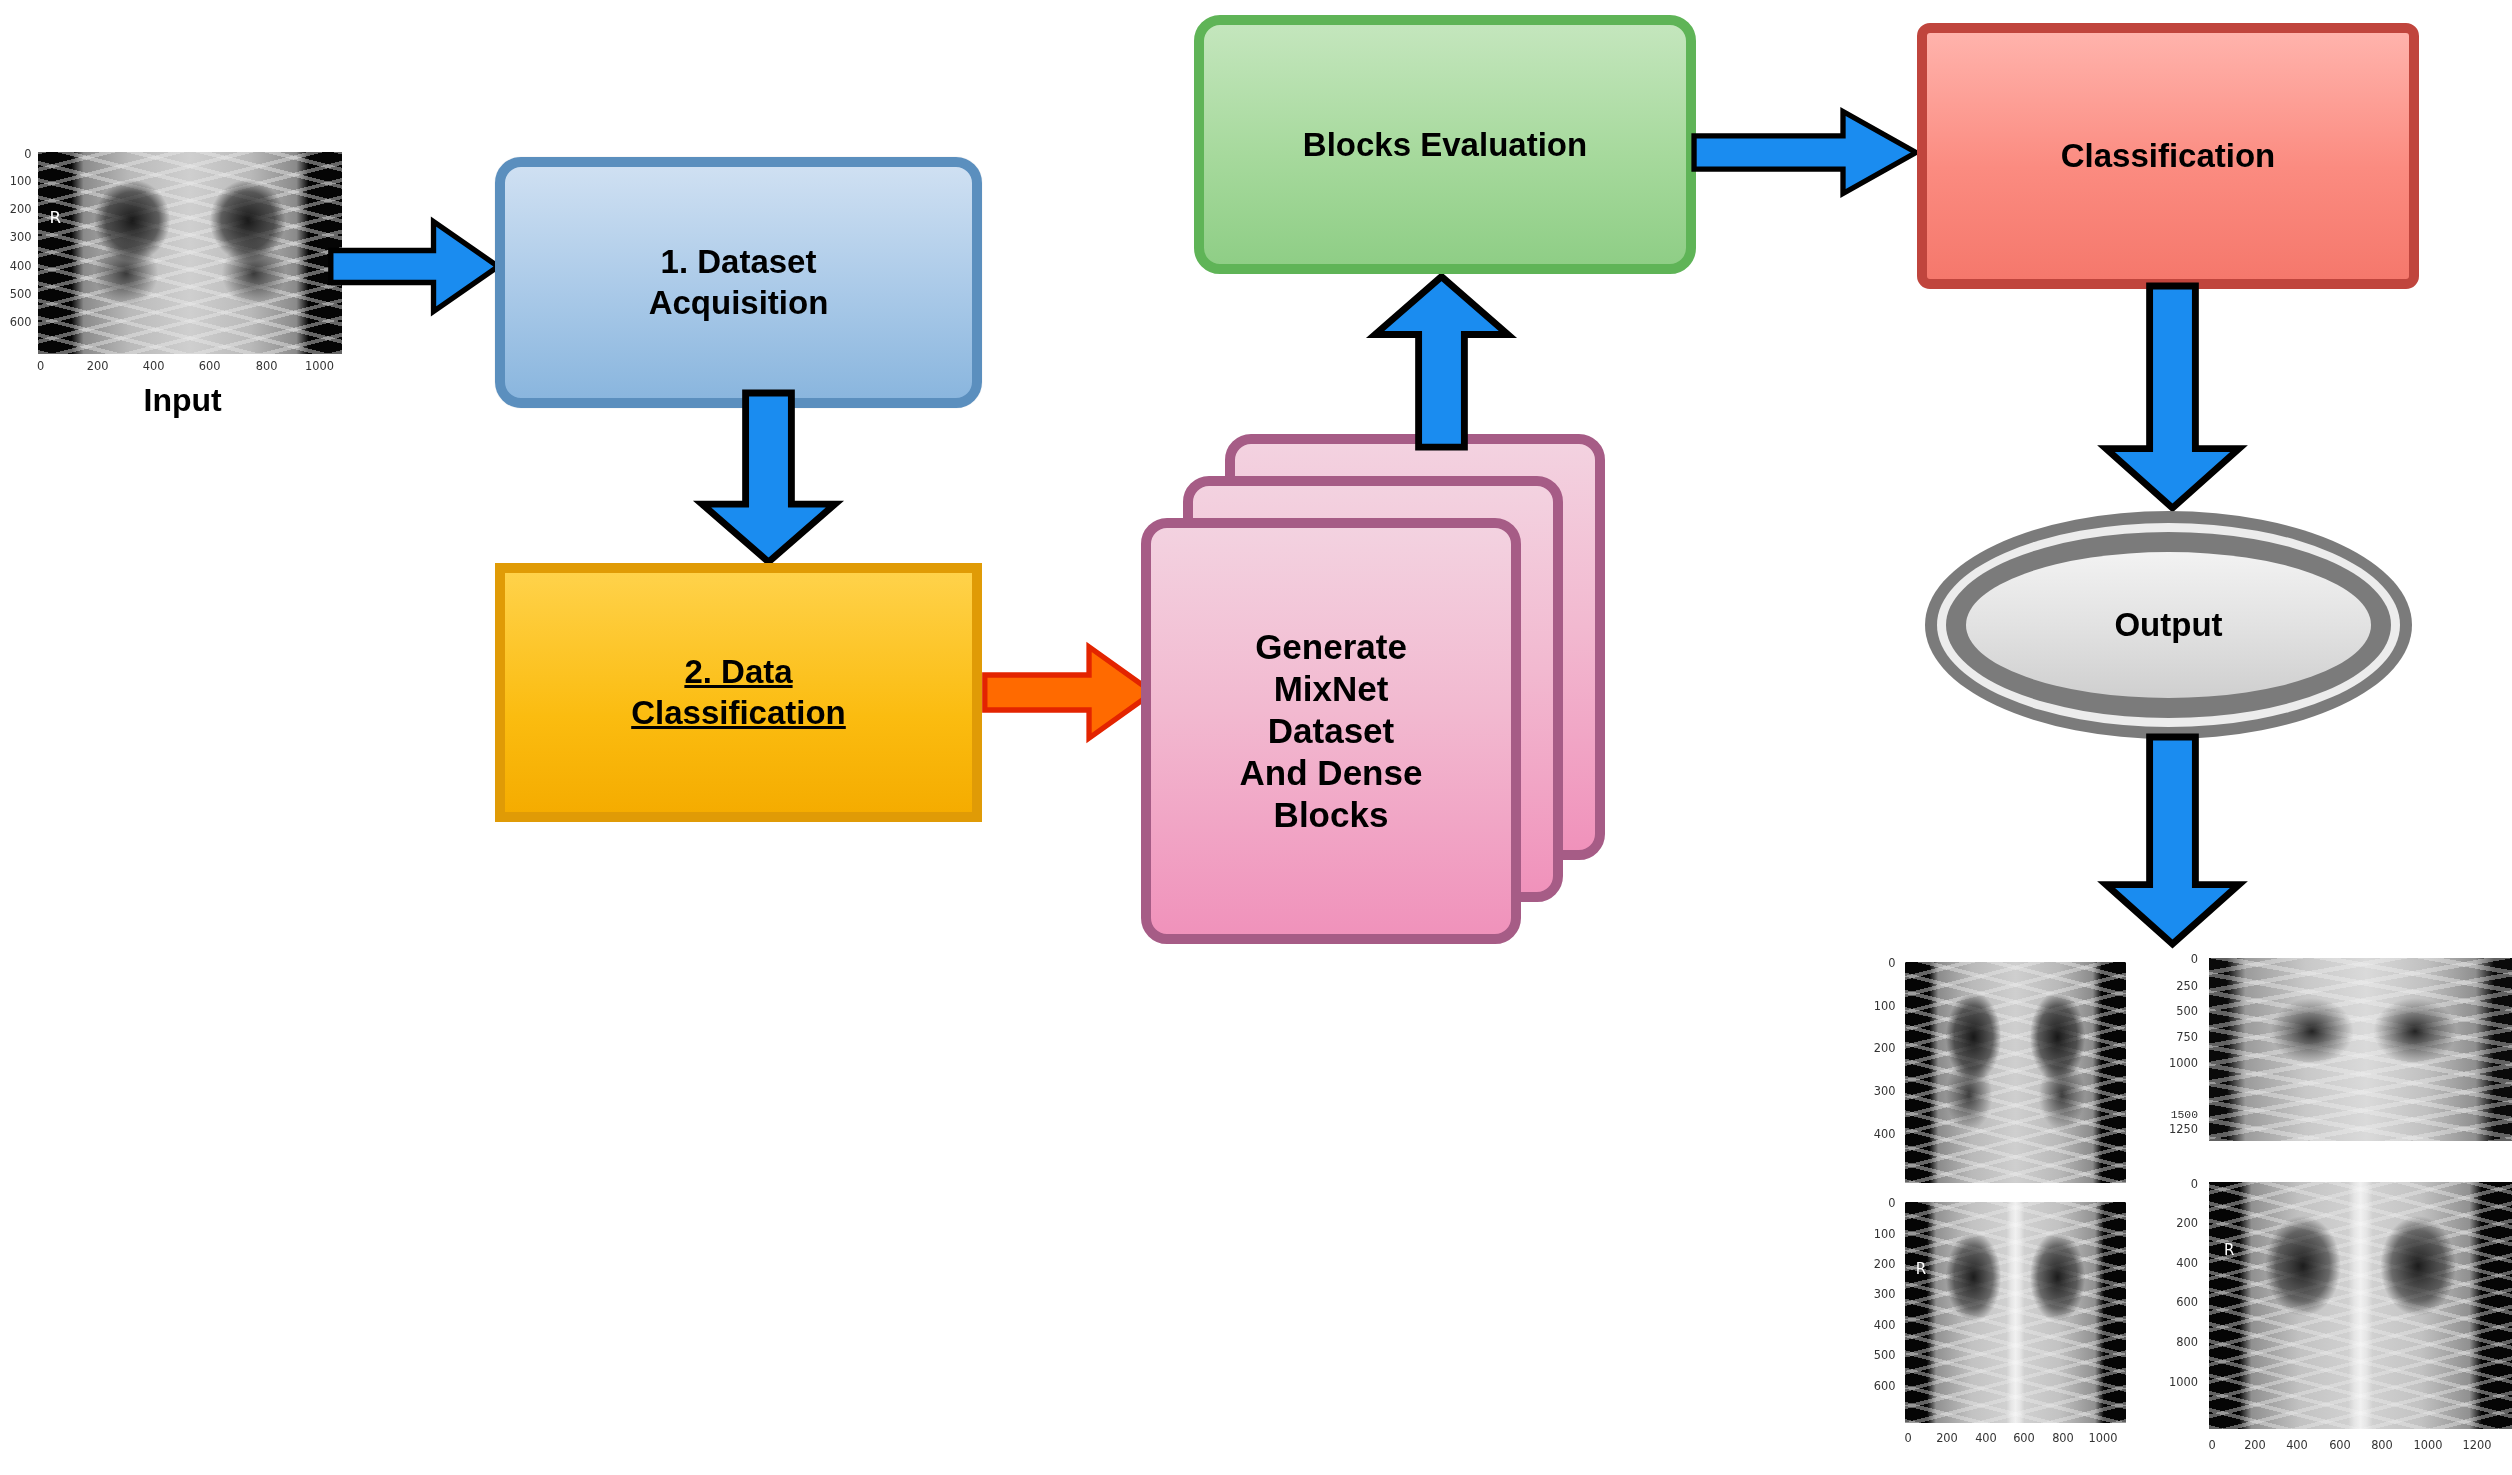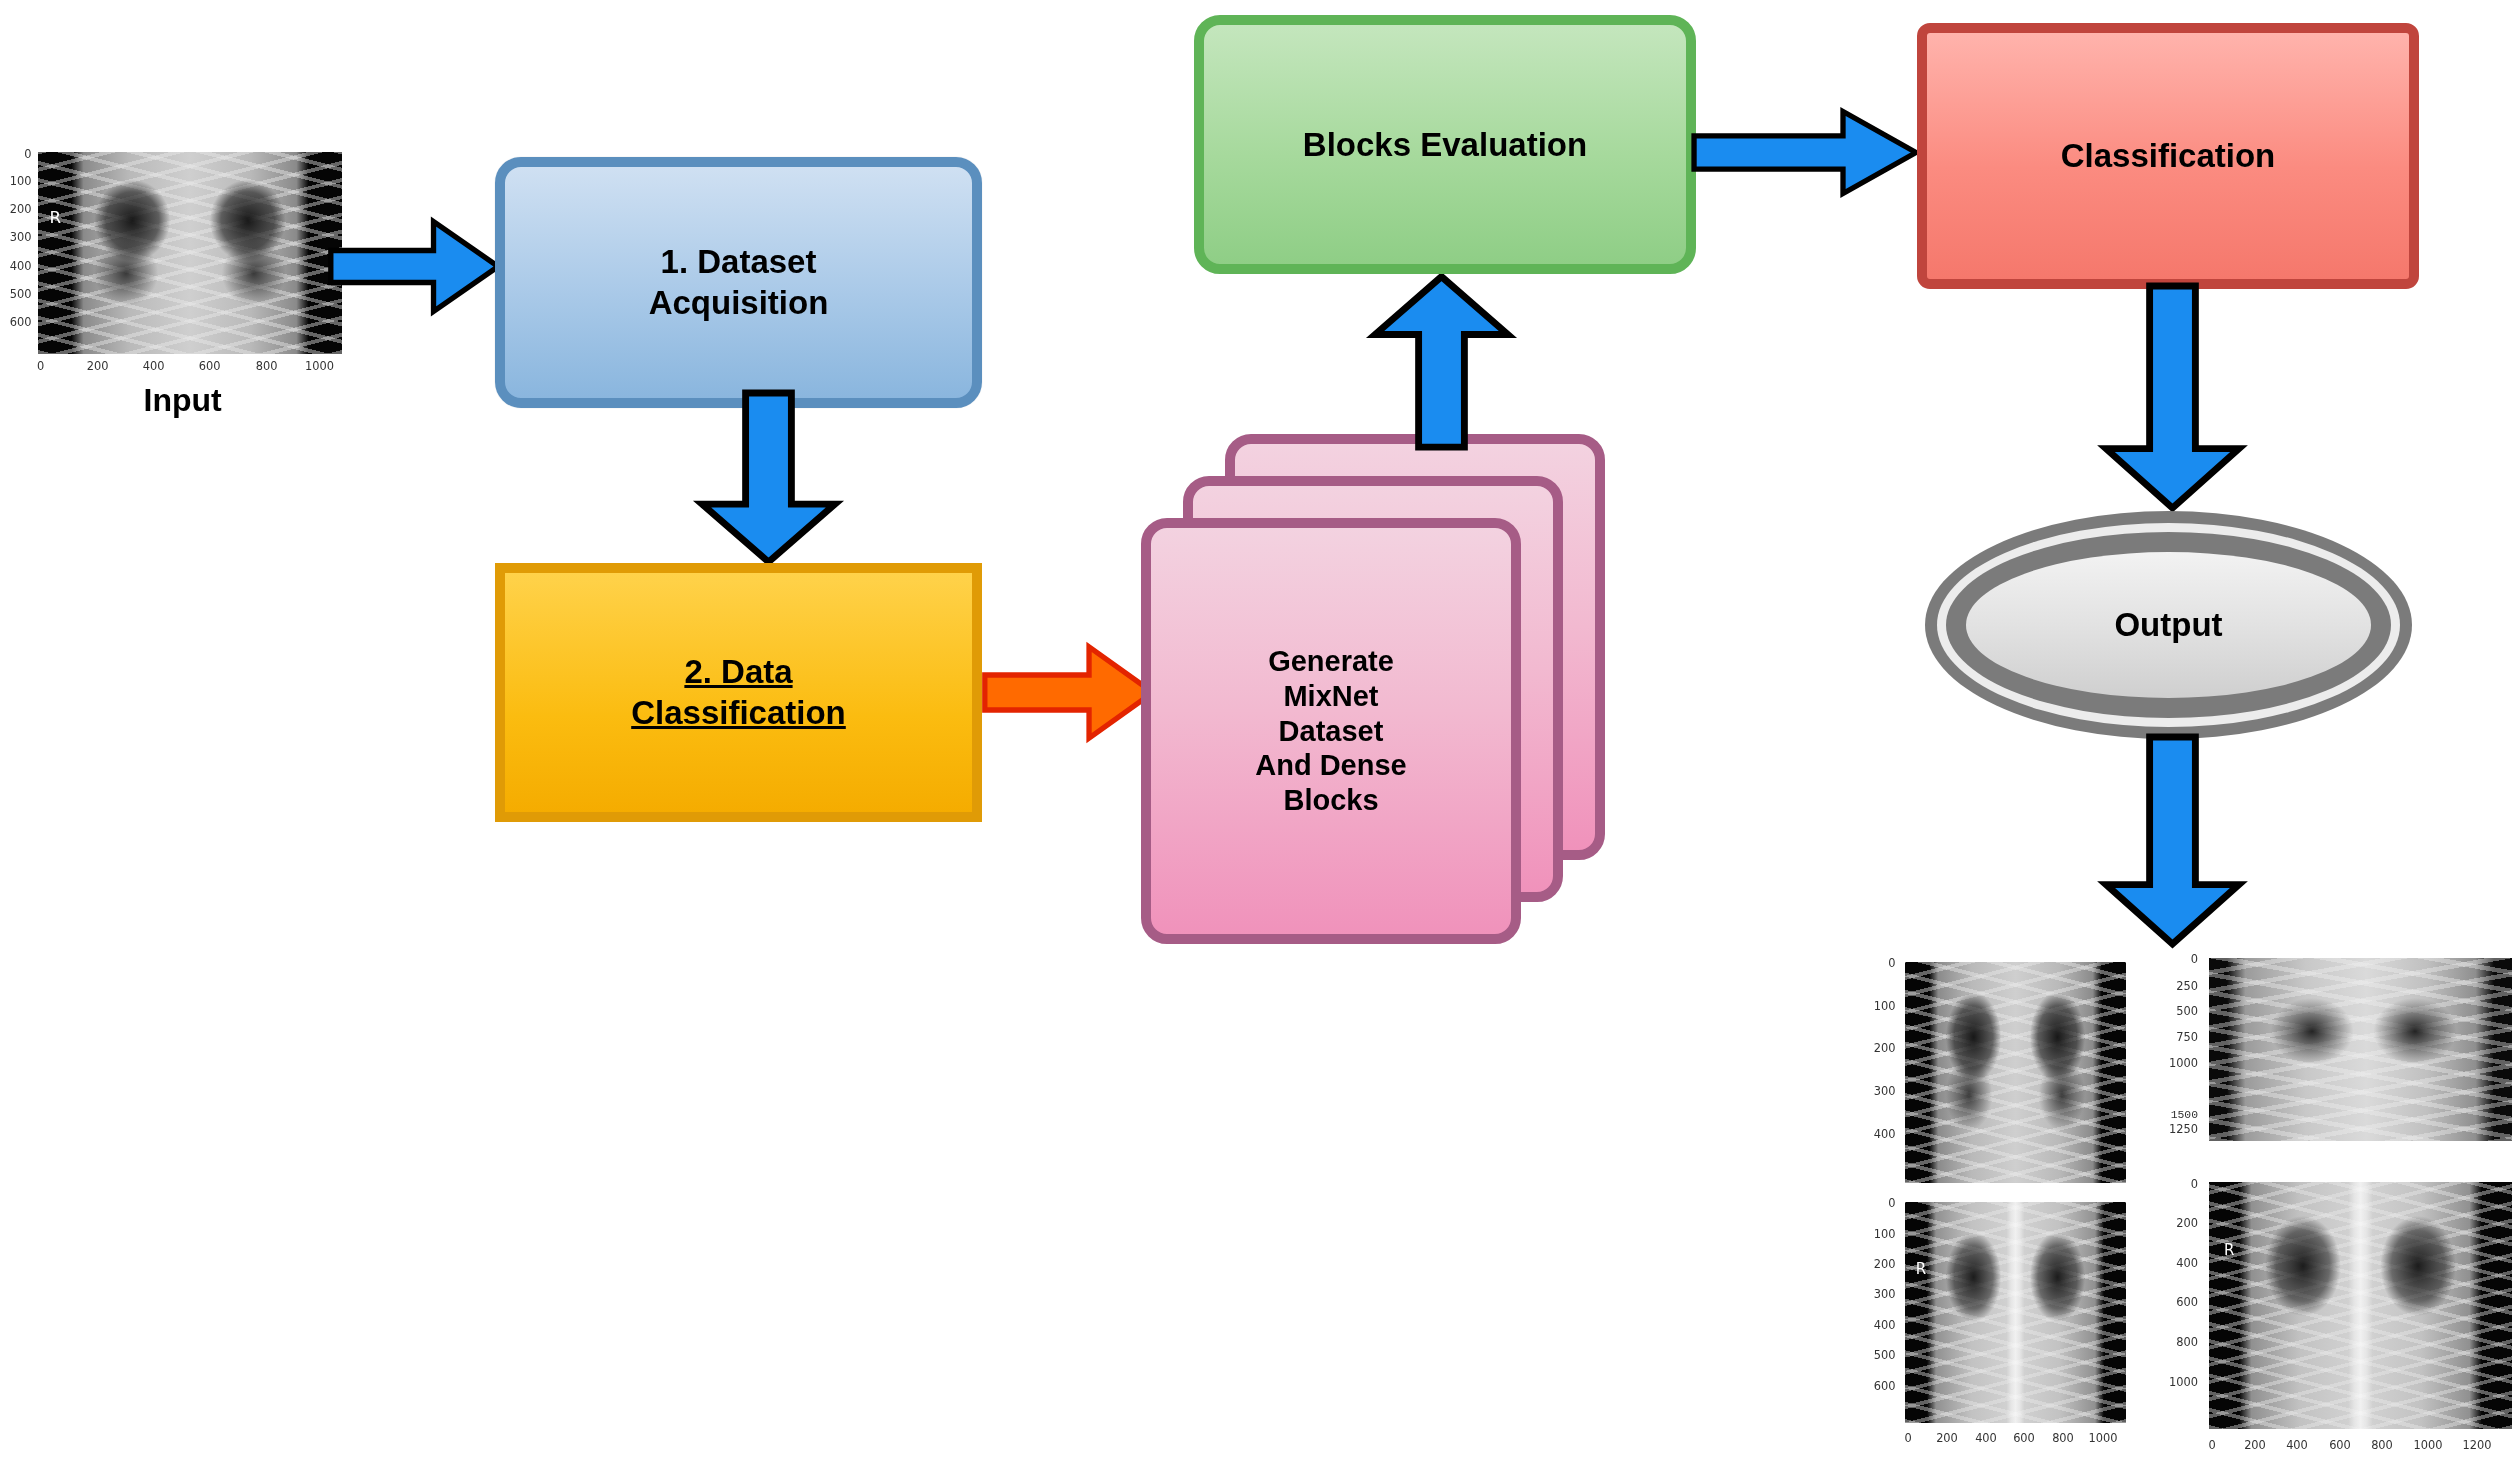--- a/index.html
+++ b/index.html
@@ -53,21 +53,21 @@
               border:10.7px solid #e09b06;border-radius:0;font-size:33px;line-height:1.22;text-decoration:underline;}
   .green-box{background:linear-gradient(to bottom,#c4e6bd 0%,#a6d99c 55%,#8fce86 100%);
              border:10.7px solid #5fb457;border-radius:26px;font-size:33px;}
   .red-box{background:linear-gradient(to bottom,#ffb3ac 0%,#fb8b80 55%,#f5786c 100%);
            border:10.7px solid #c0453d;border-radius:13px;font-size:33px;}
   .pink-card{position:absolute;box-sizing:border-box;
              background:linear-gradient(to bottom,#f3d2e0 0%,#f2b9d0 45%,#f092bb 100%);
              border:10px solid #a65c86;border-radius:26px;}
   #pink-stack{position:absolute;}
   #pink-front{display:flex;align-items:center;justify-content:center;text-align:center;
-              font-weight:bold;font-size:29px;line-height:1.2;color:#000;}
+              font-weight:bold;font-size:35px;line-height:1.2;color:#000;}
 
   
   #output-ellipse{position:absolute;}
   .ell{position:absolute;border-radius:50%;box-sizing:border-box;}
   .ell-outer{inset:0;background:#7b7b7b;}
   .ell-gap{inset:12px;background:#ececec;}
   .ell-mid{inset:21px;background:#7b7b7b;}
   .ell-inner{inset:41px;background:linear-gradient(to bottom,#f2f2f2 0%,#e2e2e2 50%,#cfcfcf 100%);
              display:flex;align-items:center;justify-content:center;}
   #output-ellipse .lbl{font-size:33px;font-weight:bold;color:#000;}

